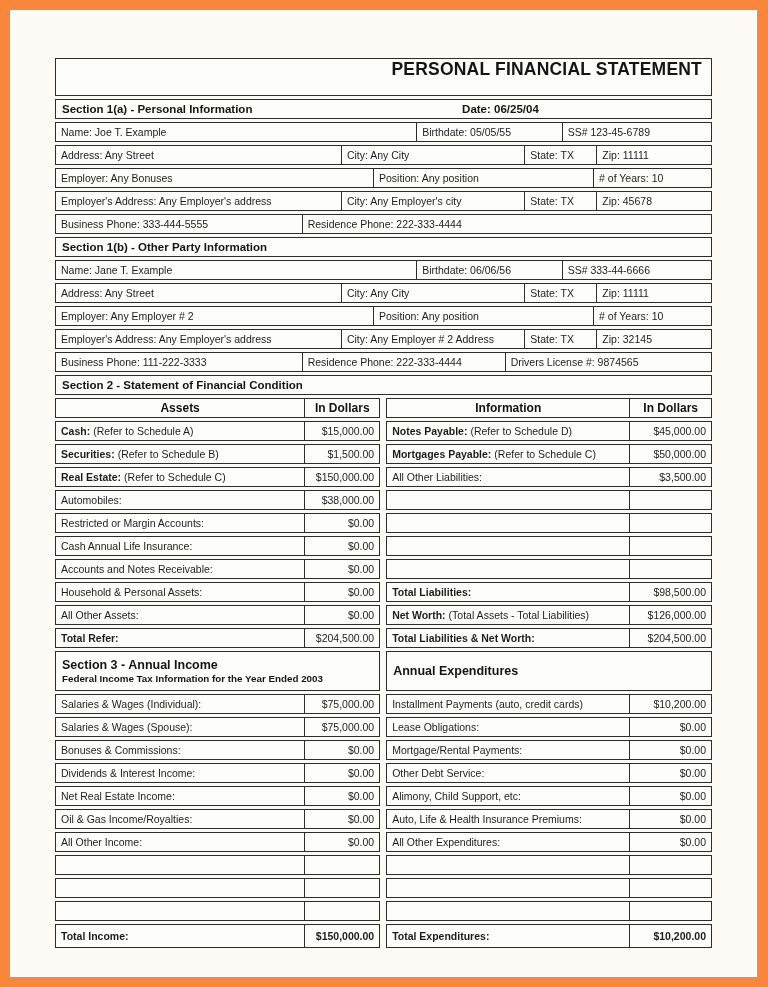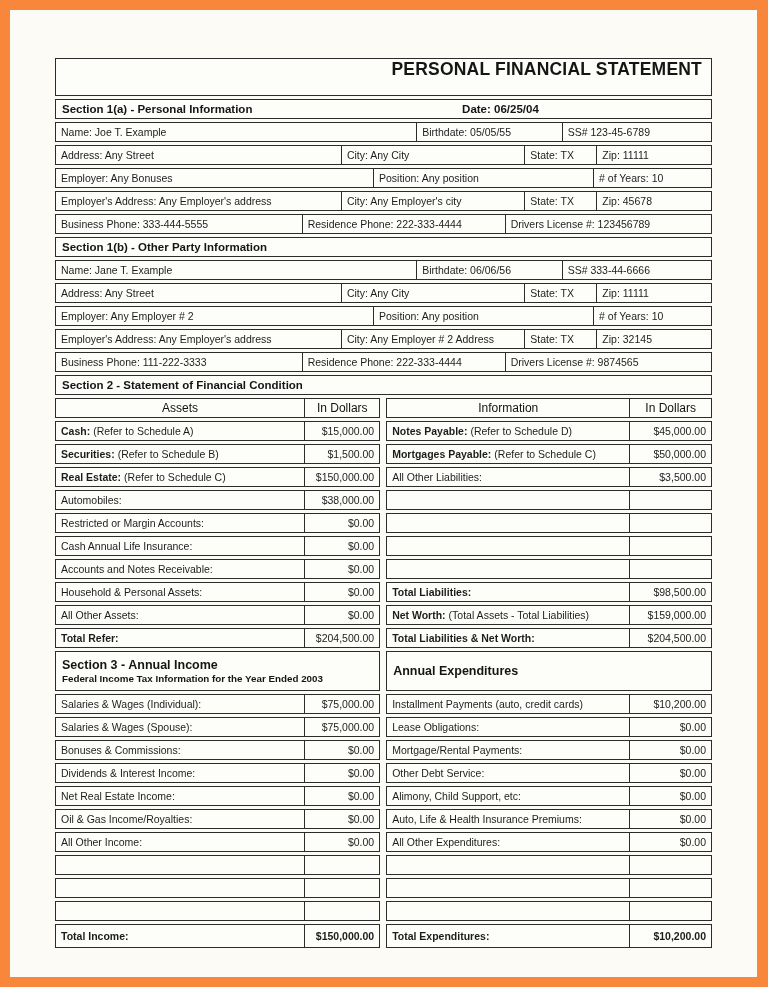--- a/index.html
+++ b/index.html
@@ -54,21 +54,21 @@
     border:1.5px solid #2c2c2c;background:#fdfdfa;
   }
   .sub.l{width:49.5%;}
   .sub.r{width:49.6%;}
   .lbl{flex:1;}
   .val{justify-content:flex-end;}
   .sub.l .val{width:23.2%;}
   .sub.r .val{width:25.2%;}
   .b{font-weight:bold;}
   .lbl .b:not(:empty){margin-right:3px;}
-  .thdr .c{justify-content:center;font-size:12px;font-weight:normal;padding:0;color:#111;}
+  .thdr .c{justify-content:center;font-size:12px;font-weight:bold;padding:0;color:#111;}
   .s3hdr{height:40px;}
   .s3hdr .sub{
     flex-direction:column;justify-content:center;align-items:flex-start;
     padding-left:6px;gap:1px;
   }
   .s3line1{font-size:12.5px;font-weight:bold;color:#151515;}
   .s3line2{font-size:9.8px;font-weight:bold;color:#151515;}
   .rows-group{display:flex;flex-direction:column;gap:3px;}
   .total-row{height:24px;}
   .total-row .c{font-weight:bold;}
@@ -105,21 +105,20 @@
     </div>
     <div class="box row">
       <div class="c" style="width:43.5%">Employer's Address: Any Employer's address</div>
       <div class="c bl" style="width:28%">City: Any Employer's city</div>
       <div class="c bl" style="width:11%">State: TX</div>
       <div class="c bl" style="flex:1">Zip: 45678</div>
     </div>
     <div class="box row">
       <div class="c" style="width:37.5%">Business Phone: 333-444-5555</div>
       <div class="c bl" style="width:31%">Residence Phone: 222-333-4444</div>
-      <div class="c bl" style="flex:1">Drivers License #: 123456789</div>
     </div>
 
     <div class="box sec-hdr">
       <span>Section 1(b) - Other Party Information</span>
     </div>
     <div class="box row">
       <div class="c" style="width:55%">Name: Jane T. Example</div>
       <div class="c bl" style="width:22.2%">Birthdate: 06/06/56</div>
       <div class="c bl" style="flex:1">SS# 333-44-6666</div>
     </div>
@@ -303,21 +302,21 @@
               <span class="b"></span>
               <span>All Other Assets:</span>
             </div>
             <div class="c val bl">$0.00</div>
           </div>
           <div class="sub r">
             <div class="c lbl">
               <span class="b">Net Worth:</span>
               <span>(Total Assets - Total Liabilities)</span>
             </div>
-            <div class="c val bl">$159,000.00</div>
+            <div class="c val bl">$126,000.00</div>
           </div>
         </div>
 
         <div class="fin">
           <div class="sub l">
             <div class="c lbl">
               <span class="b">Total Refer:</span>
               <span></span>
             </div>
             <div class="c val bl">$204,500.00</div>

